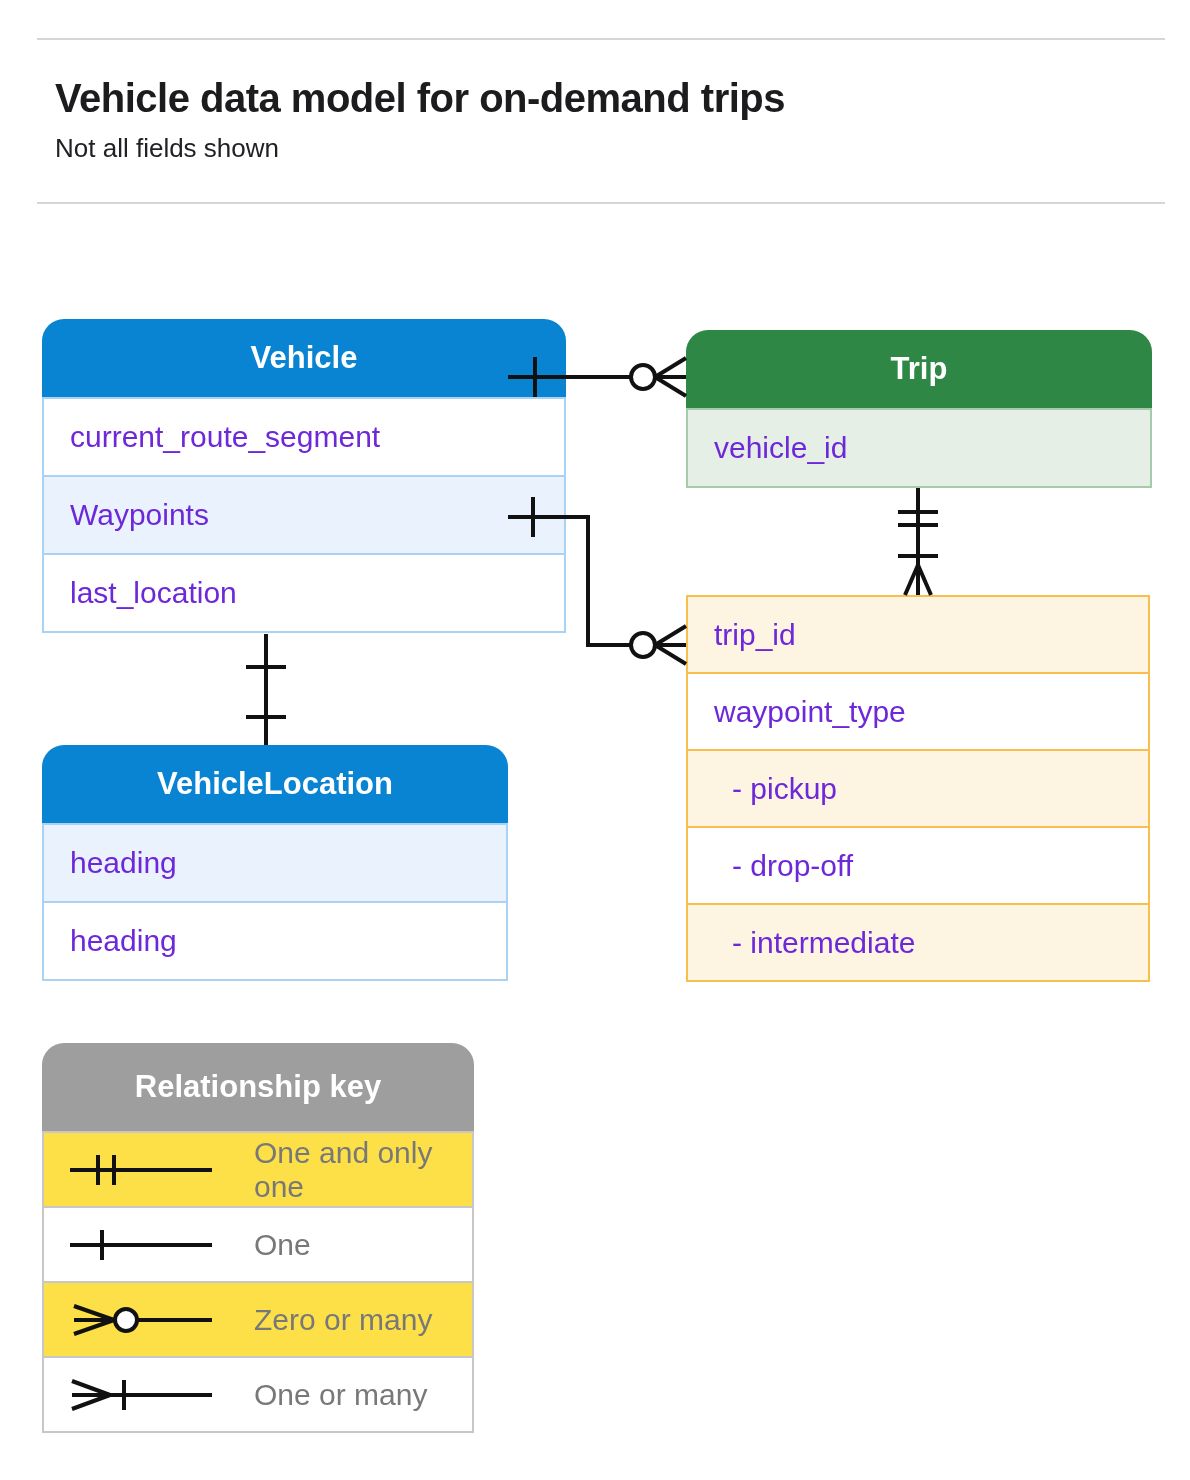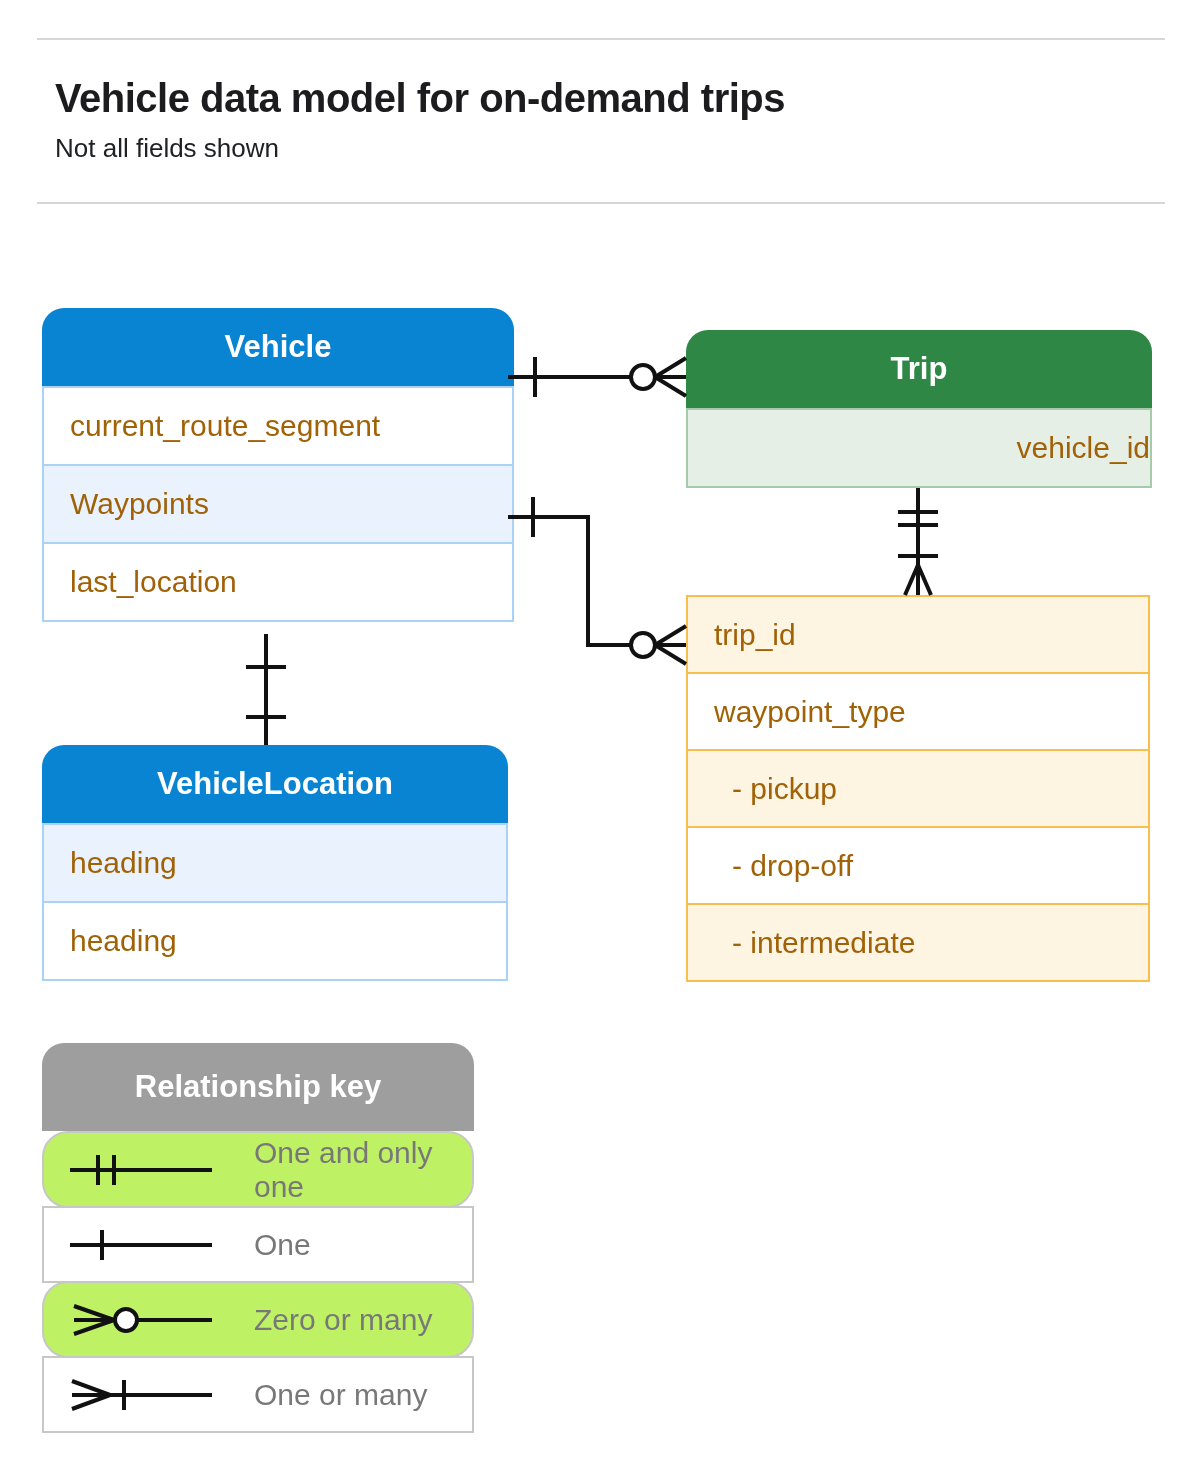--- a/index.html
+++ b/index.html
@@ -22,50 +22,50 @@
   }
 
   .table { position:absolute; }
   .table-header {
     height:78px; border-radius:22px 22px 0 0;
     display:flex; align-items:center; justify-content:center;
     color:#ffffff; font-weight:bold; font-size:31px;
   }
   .row {
     height:80px; display:flex; align-items:center;
-    padding-left:26px; font-size:30px; color:#a16207;
+    padding-left:26px; font-size:30px; color:#6d28d9;
     border:2px solid transparent; background:#ffffff;
   }
   .row + .row { margin-top:-2px; }
 
   
-  #table-vehicle { left:42px; top:308px; width:472px; }
+  #table-vehicle { left:42px; top:319px; width:524px; }
   #table-vehicle-location { left:42px; top:745px; width:466px; }
   .hdr-blue { background:#0884d3; }
   .b-blue .row { border-color:#a9d2f4; }
   .b-blue .row.alt { background:#e9f2fd; }
 
   
   #table-trip { left:686px; top:330px; width:466px;border-radius:21px; }
   .hdr-green { background:#2e8745; }
-  .b-green .row { border-color:#a5cbab;justify-content:flex-end; }
+  .b-green .row { border-color:#a5cbab; }
   .b-green .row.alt { background:#e6efe6; }
 
   
   #table-trip-waypoint { left:686px; top:595px; width:464px; }
   .hdr-orange { background:#f89b1d; height:76px; }
   .b-orange .row { border-color:#f8bf4f; height:79px; }
   .b-orange .row.alt { background:#fdf4e2; }
   .b-orange .row.enum { padding-left:44px; }
 
   
   #table-key { left:42px; top:1043px; width:432px; }
   .hdr-gray { background:#9e9e9e; height:88px; }
   .b-gray .row { border-color:#c7c7c7; height:77px; color:#787878; padding-left:20px; }
-  .b-gray .row.alt { background:#bef264;border-radius:26px; }
+  .b-gray .row.alt { background:#fde047; }
   .legend-symbol { width:150px; height:40px; flex:0 0 150px; }
   .legend-label { margin-left:40px; }
 
   .connectors {
     position:absolute; left:0; top:0; width:1190px; height:1480px;
     pointer-events:none;
   }
 </style>
 </head>
 <body>

